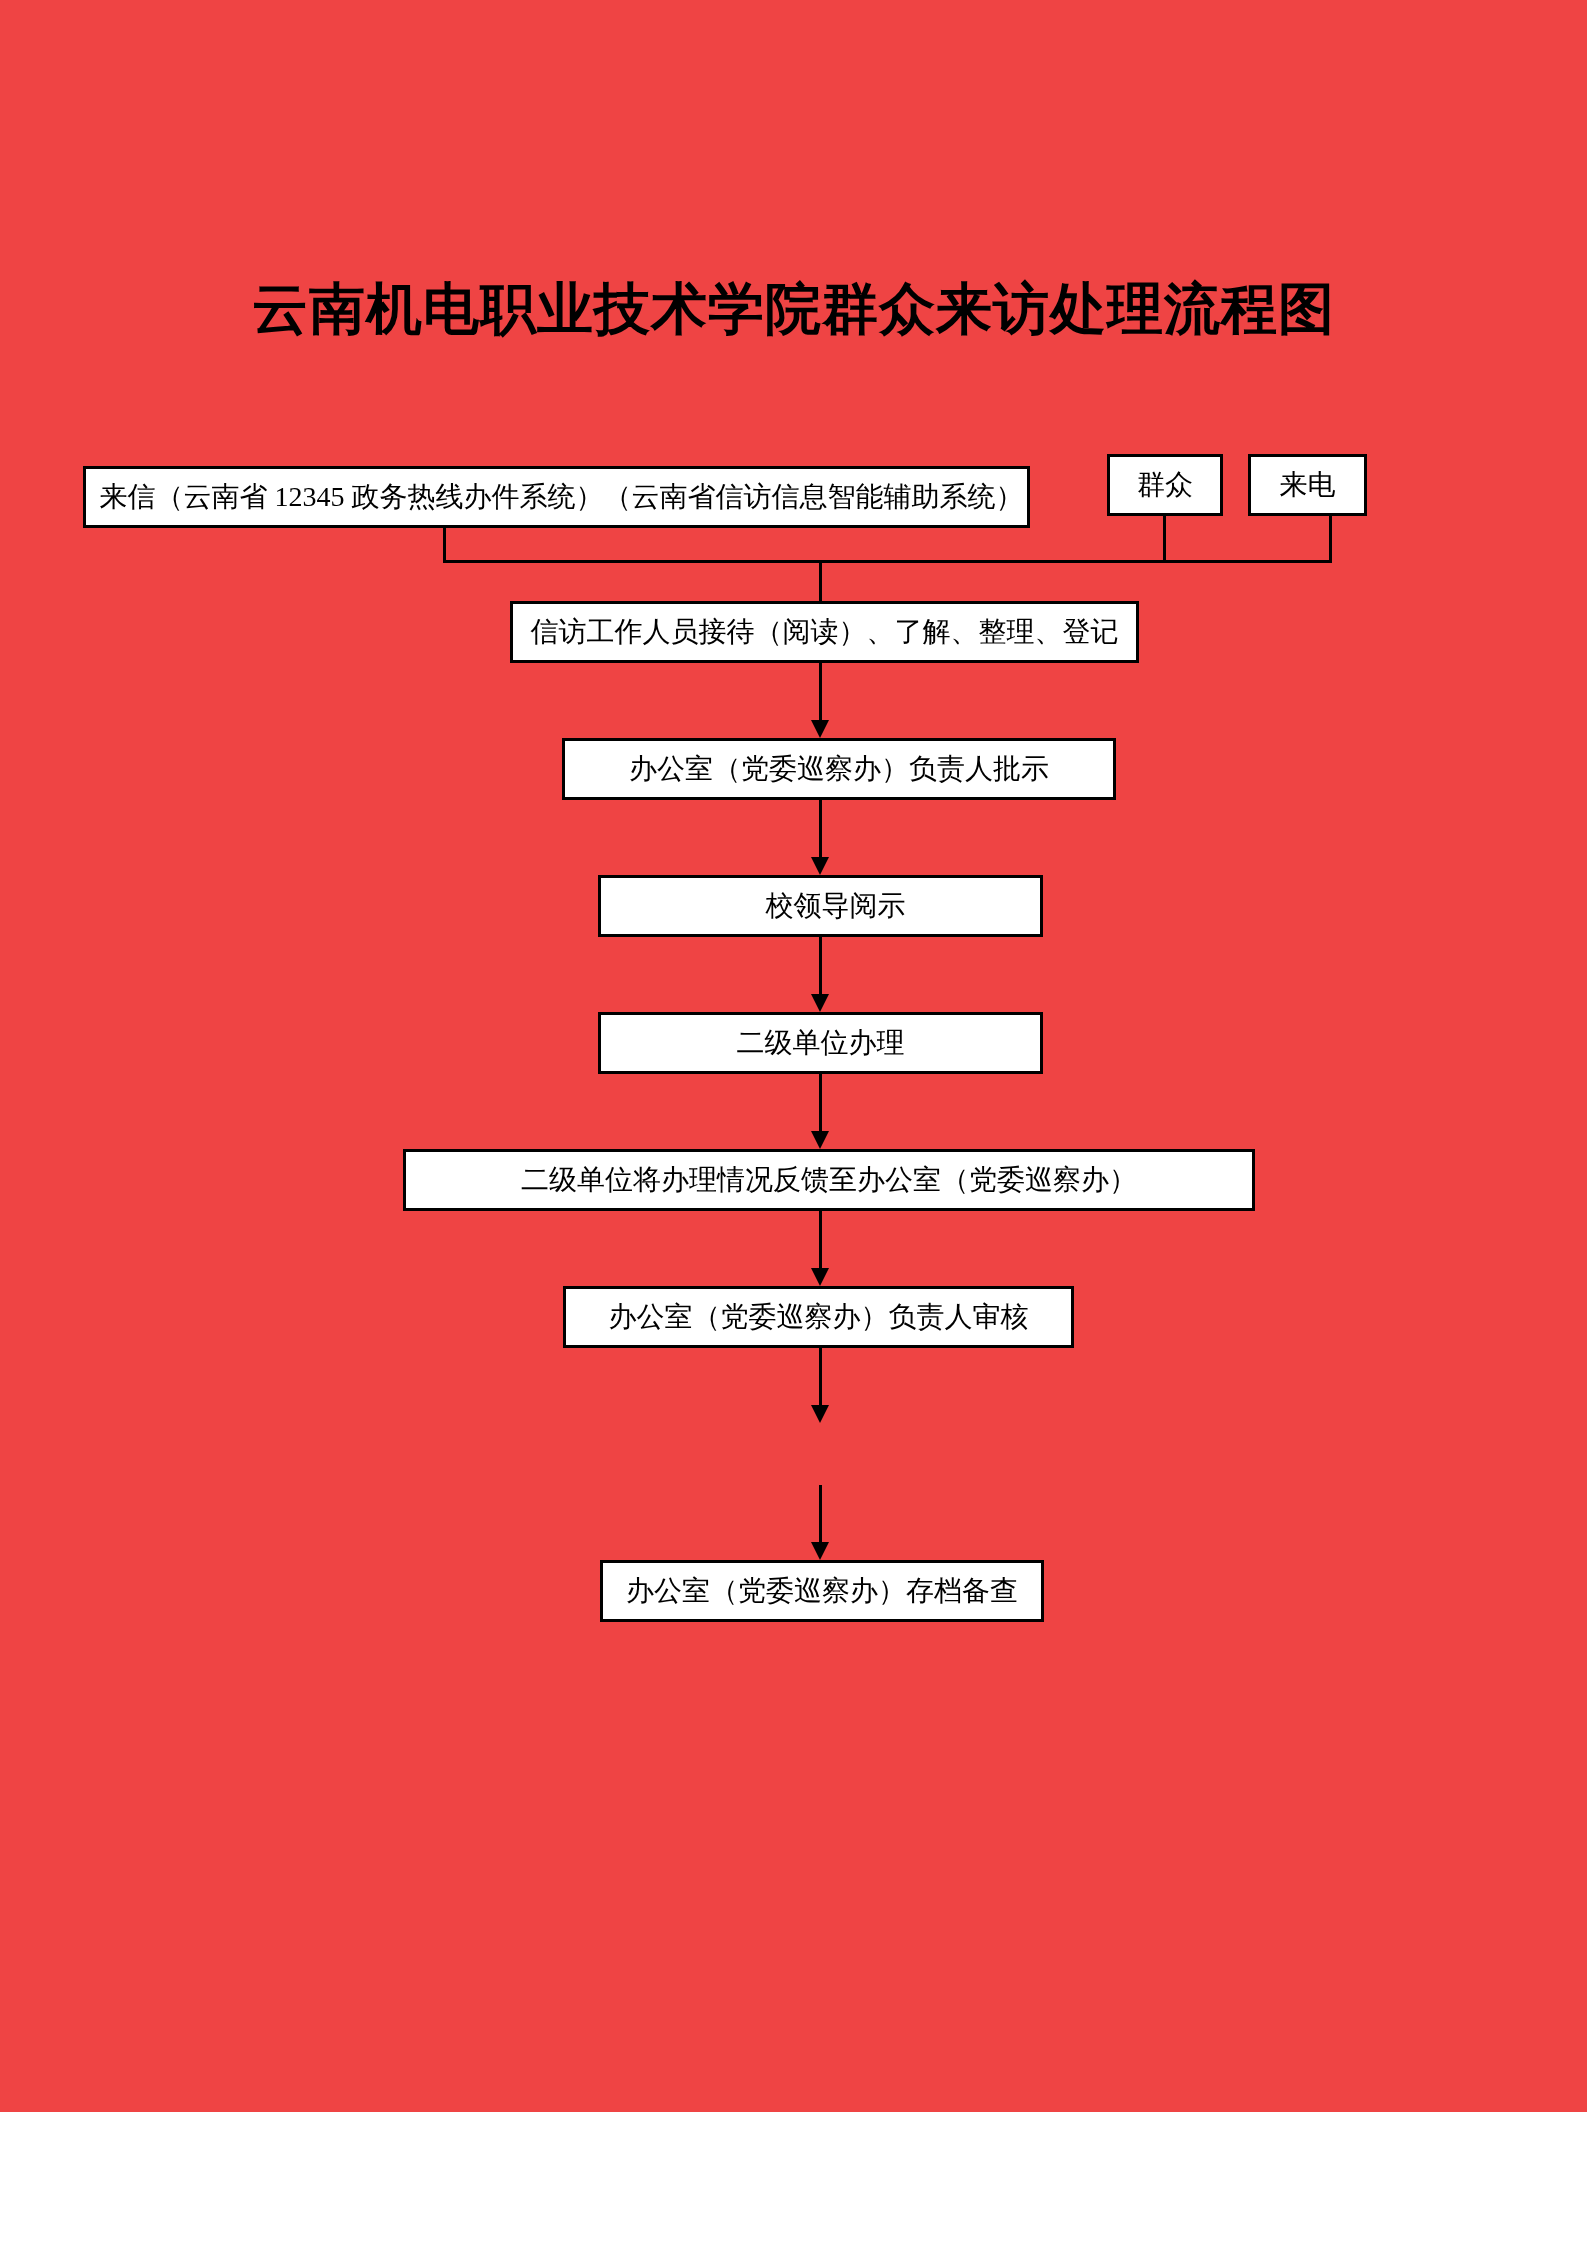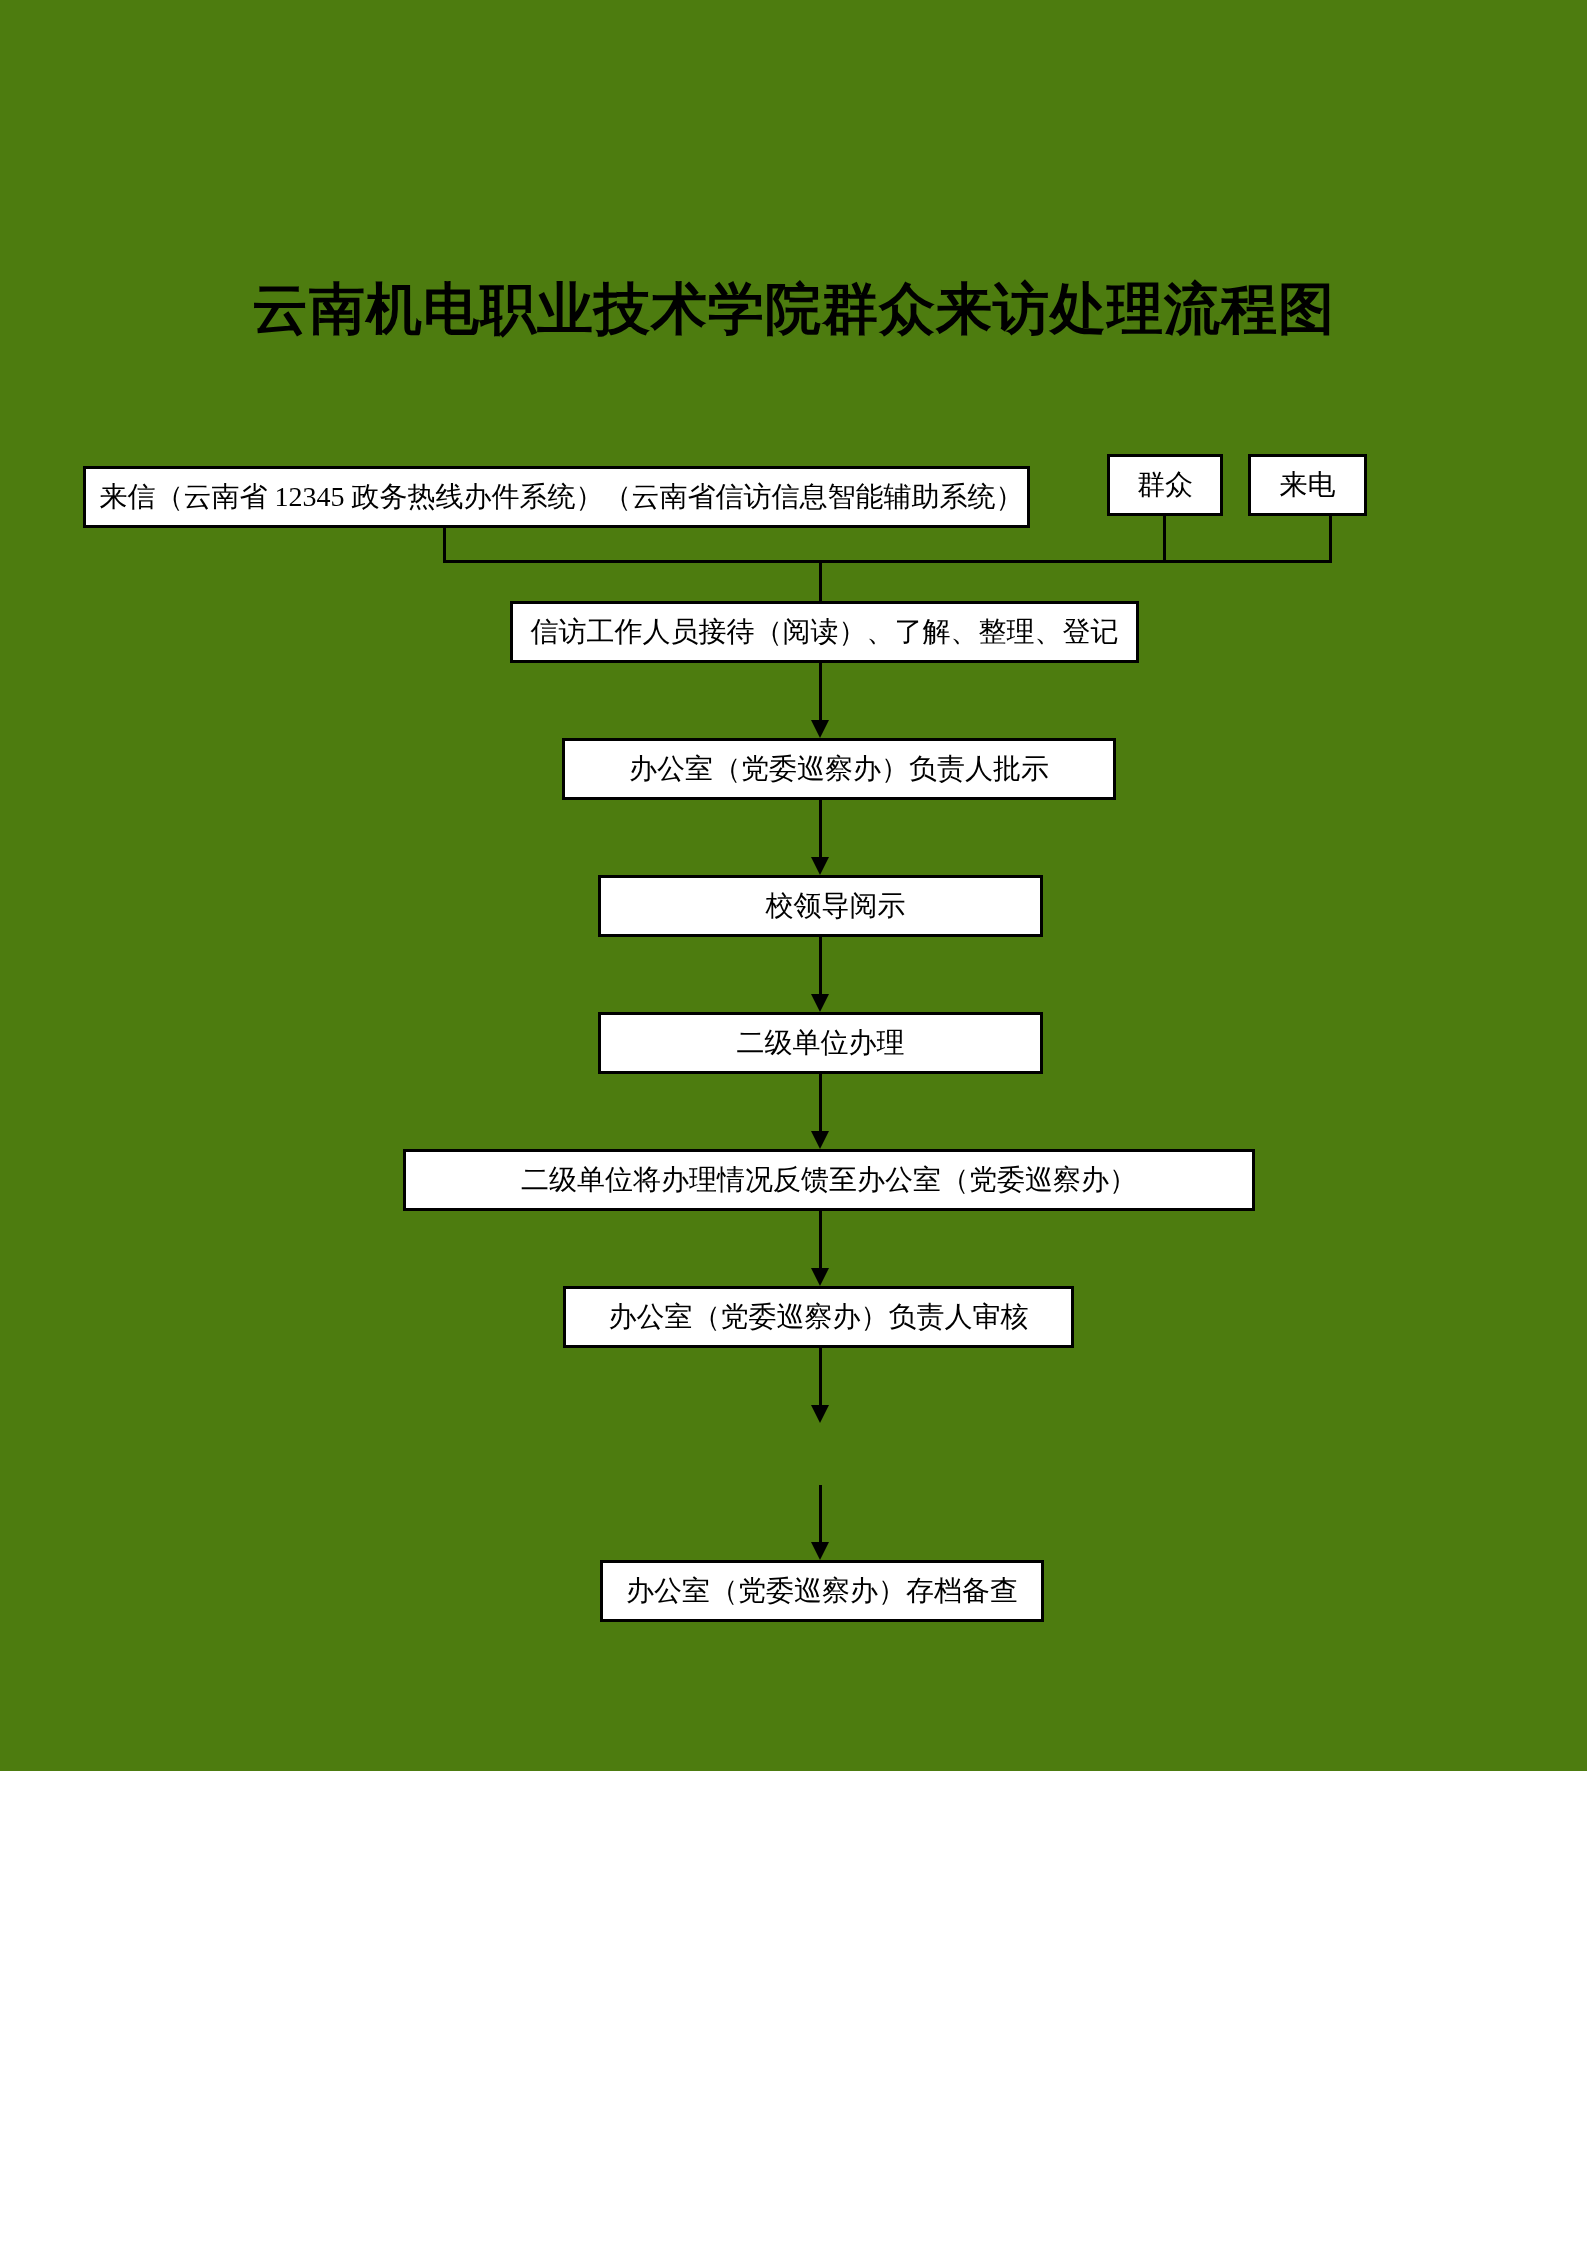--- a/index.html
+++ b/index.html
@@ -1,20 +1,20 @@
 <!DOCTYPE html>
 <html><head>
 <meta charset="utf-8">
 <style>
   html, body { margin: 0; padding: 0; background: #ffffff; }
   .page {
     position: relative;
     width: 1587px;
-    height: 1771px;
-    background: #4d7c0f;
+    height: 2112px;
+    background: #ef4444;
     overflow: hidden;
     font-family: "Liberation Serif", "DejaVu Serif", serif;
     color: #000000;
   }
   .title {
     position: absolute;
     top: 272px;
     left: 0;
     width: 100%;
     text-align: center;

